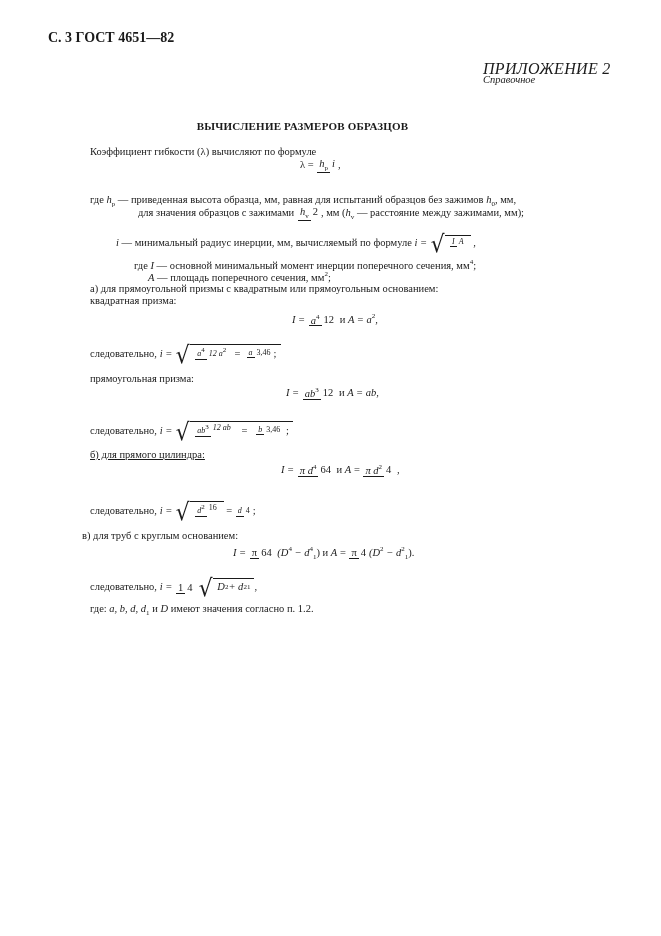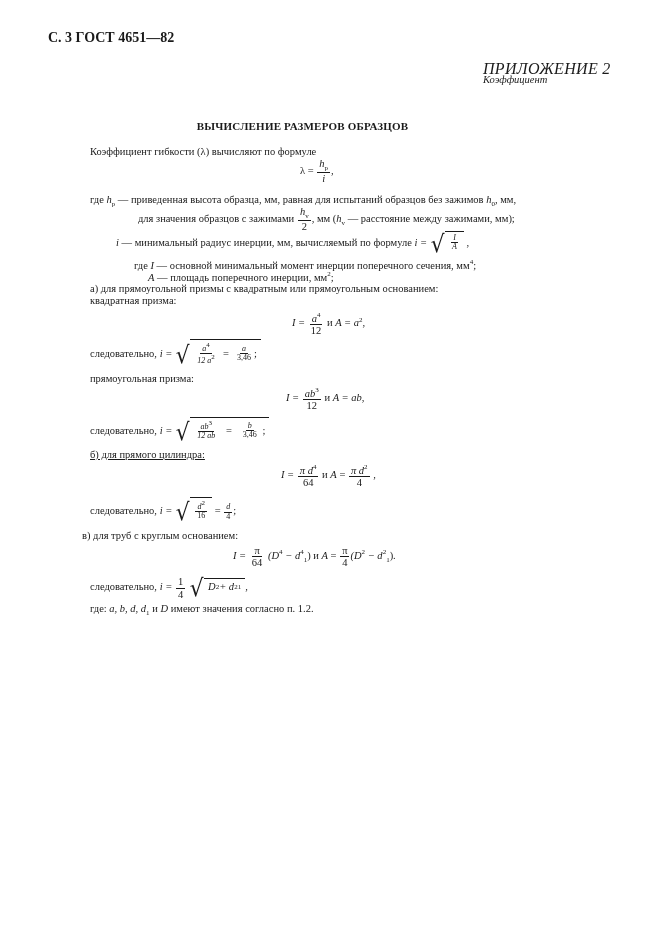--- a/index.html
+++ b/index.html
@@ -7,35 +7,35 @@
     width: 661px; height: 936px; position: relative; overflow: hidden;
     font-family: "Liberation Serif", "DejaVu Serif", serif;
     color: #1a1a1a; font-size: 10.5px;
   }
   .abs { position: absolute; white-space: nowrap; }
   .hdr { left: 48px; top: 30px; font-weight: bold; font-size: 14px; }
   .app1 { left: 483px; top: 60px; font-style: italic; font-size: 16px; letter-spacing: 0.3px; }
   .app2 { left: 483px; top: 74px; font-style: italic; font-size: 10.5px; }
   .title { left: 0; width: 605px; text-align: center; top: 120px; font-weight: bold; font-size: 11px; letter-spacing: 0.2px; }
   i, .it { font-style: italic; }
-  .frac { display: inline-flex; flex-direction: column; align-items: center; vertical-align: middle; line-height: 1.05; margin: 0 1px; }
+  .frac { display: inline-flex; flex-direction: row; vertical-align: middle; line-height: 1.05; margin: 0 1px; }
   .frac .num { border-bottom: 1px solid #1a1a1a; padding: 0 2px; }
   .frac .den { padding: 0 2px; }
   .small .frac, .frac.small { font-size: 8px; }
   .sqrt { display: inline-flex; align-items: center; vertical-align: middle; }
   .sqrt .rad { font-size: 24px; line-height: 1; transform: scaleX(0.9); font-family: "DejaVu Serif", serif; }
   .sqrt .under { border-top: 1px solid #1a1a1a; padding: 2px 4px 0 4px; display: inline-flex; align-items: center; margin-top: -6px; }
   sup, sub { font-size: 7px; }
 </style>
 </head>
 <body>
 
 <div class="abs hdr">С. 3 ГОСТ 4651—82</div>
 <div class="abs app1">ПРИЛОЖЕНИЕ 2</div>
-<div class="abs app2">Коэффициент</div>
+<div class="abs app2">Справочное</div>
 <div class="abs title">ВЫЧИСЛЕНИЕ РАЗМЕРОВ ОБРАЗЦОВ</div>
 
 <div class="abs" style="left:90px;top:146px;">Коэффициент гибкости (λ) вычисляют по формуле</div>
 
 <div class="abs" style="left:300px;top:158px;">
   <span>λ =</span>
   <span class="frac">
       <span class="num"><i>h</i><sub>p</sub></span>
       <span class="den"><i>i</i></span>
     </span><span>,</span>
@@ -64,21 +64,21 @@
         </span>
       </span>
     </span>
   <span>,</span>
 </div>
 
 <div class="abs" style="left:134px;top:258px;">
   <span>где </span><i>I</i><span> — основной минимальный момент инерции поперечного сечения, мм</span><sup>4</sup><span>;</span>
 </div>
 <div class="abs" style="left:148px;top:270px;">
-  <i>A</i><span> — площадь поперечного инерции, мм</span><sup>2</sup><span>;</span>
+  <i>A</i><span> — площадь поперечного сечения, мм</span><sup>2</sup><span>;</span>
 </div>
 
 <div class="abs" style="left:90px;top:283px;">а)  для прямоугольной призмы с квадратным или прямоугольным основанием:</div>
 <div class="abs" style="left:90px;top:295px;">квадратная призма:</div>
 
 <div class="abs" style="left:292px;top:312px;">
   <i>I =</i>
   <span class="frac">
       <span class="num"><i>a</i><sup>4</sup></span>
       <span class="den">12</span>

